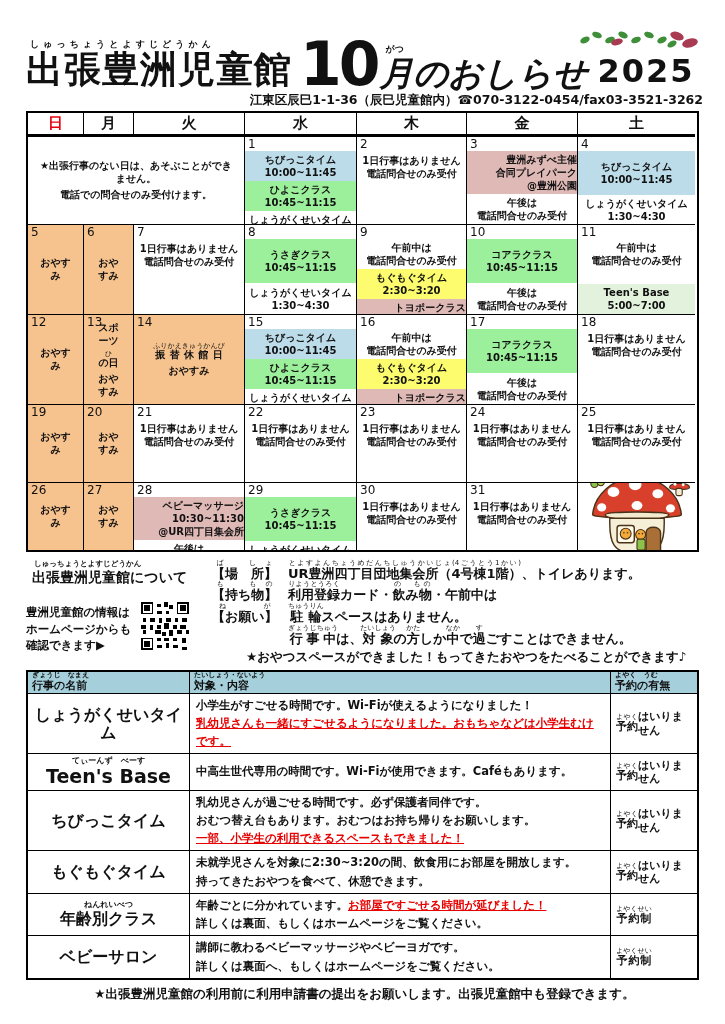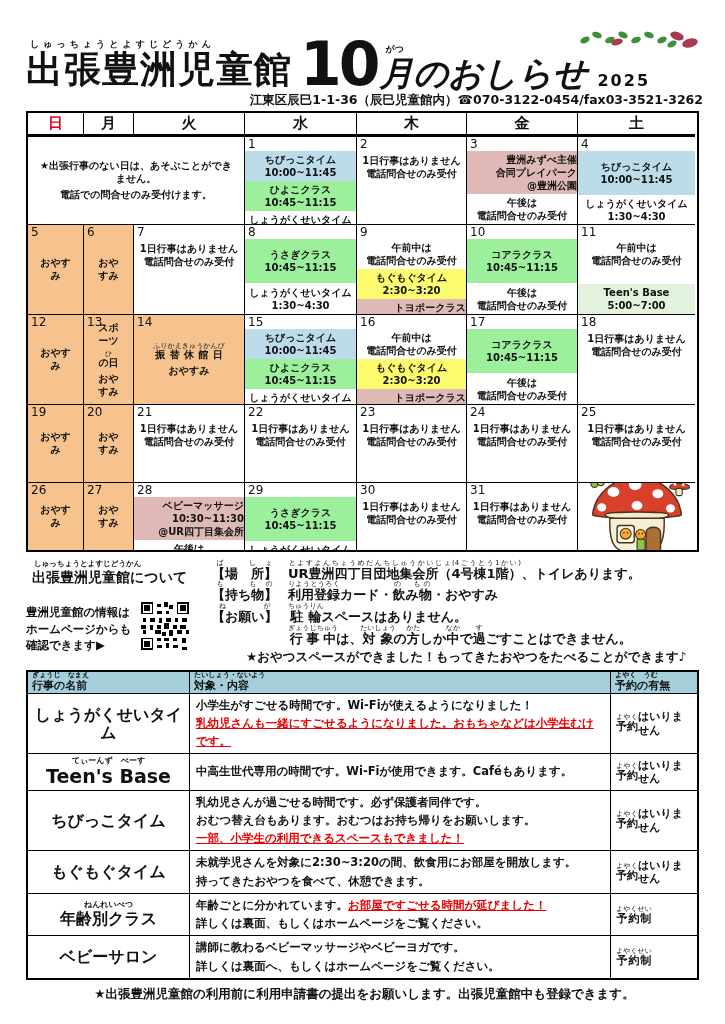--- a/index.html
+++ b/index.html
@@ -10,21 +10,21 @@
   
   .hdr{position:relative;}
   .hdr-row{display:flex;align-items:flex-end;}
   .title-block{display:flex;flex-direction:column;}
   .title-furi{font-size:9px;font-weight:bold;letter-spacing:4px;padding-left:4px;}
   .title-main{font-size:37px;font-weight:900;line-height:1.05;letter-spacing:1px;}
   .big10{font-size:60px;font-weight:900;line-height:.85;margin-left:8px;letter-spacing:-3px;}
   .month-block{display:flex;flex-direction:column;align-items:flex-start;margin-left:2px;}
   .month-furi{font-size:9px;font-weight:bold;padding-left:6px;}
   .month-suffix{font-size:34px;font-weight:900;line-height:1;letter-spacing:0px;font-style:italic;}
-  .year{font-size:16px;font-weight:900;margin-left:10px;margin-bottom:0;letter-spacing:2px;}
+  .year{font-size:32px;font-weight:900;margin-left:10px;margin-bottom:0;letter-spacing:2px;}
   .vine{position:absolute;right:-2px;top:-10px;}
   .addr{text-align:right;font-size:12.5px;font-weight:bold;margin-top:2px;}
 
   
   .cal{border:2px solid #000;margin-top:2px;width:673px;box-sizing:border-box;}
   .cal-head,.week{display:grid;grid-template-columns:56px 50px 111px 112px 110px 111px 117px;}
   .cal-h{border-right:1px solid #000;border-bottom:2px solid #000;text-align:center;
          font-size:15px;font-weight:bold;padding:1px 0;}
   .cal-h:last-child{border-right:none;}
   .cal-h.sun{color:var(--accent-red,#e60012);}
@@ -539,21 +539,21 @@
         </div>
       </div>
       <div class="info-right">
         <div>
             <div class="detail-row">
               <div class="dlabel"><ruby><span>【場　所】</span><rt>ば　しょ</rt></ruby></div>
               <div class="dcontent"><ruby><span>UR豊洲四丁目団地集会所（4号棟1階）</span><rt>とよすよんちょうめだんちしゅうかいじょ(4ごうとう1かい)</rt></ruby><span>、トイレあります。</span></div>
             </div>
             <div class="detail-row">
               <div class="dlabel"><ruby><span>【持ち物】</span><rt>も　もの</rt></ruby></div>
-              <div class="dcontent"><ruby><span>利用登録</span><rt>りようとうろく</rt></ruby><span>カード・</span><ruby><span>飲み物</span><rt>の　もの</rt></ruby><span>・おやすみ</span></div>
+              <div class="dcontent"><ruby><span>利用登録</span><rt>りようとうろく</rt></ruby><span>カード・</span><ruby><span>飲み物</span><rt>の　もの</rt></ruby><span>・午前中は</span></div>
             </div>
             <div class="detail-row">
               <div class="dlabel"><ruby><span>【お願い】</span><rt>ねが</rt></ruby></div>
               <div class="dcontent"><ruby><span>駐輪</span><rt>ちゅうりん</rt></ruby><span>スペースはありません。</span></div>
             </div>
             <div class="detail-row">
               <div class="dlabel"></div>
               <div class="dcontent"><ruby><span>行事中</span><rt>ぎょうじちゅう</rt></ruby><span>は、</span><ruby><span>対象</span><rt>たいしょう</rt></ruby><span>の</span><ruby><span>方</span><rt>かた</rt></ruby><span>しか</span><ruby><span>中</span><rt>なか</rt></ruby><span>で</span><ruby><span>過</span><rt>す</rt></ruby><span>ごすことはできません。</span></div>
             </div>
           </div>

